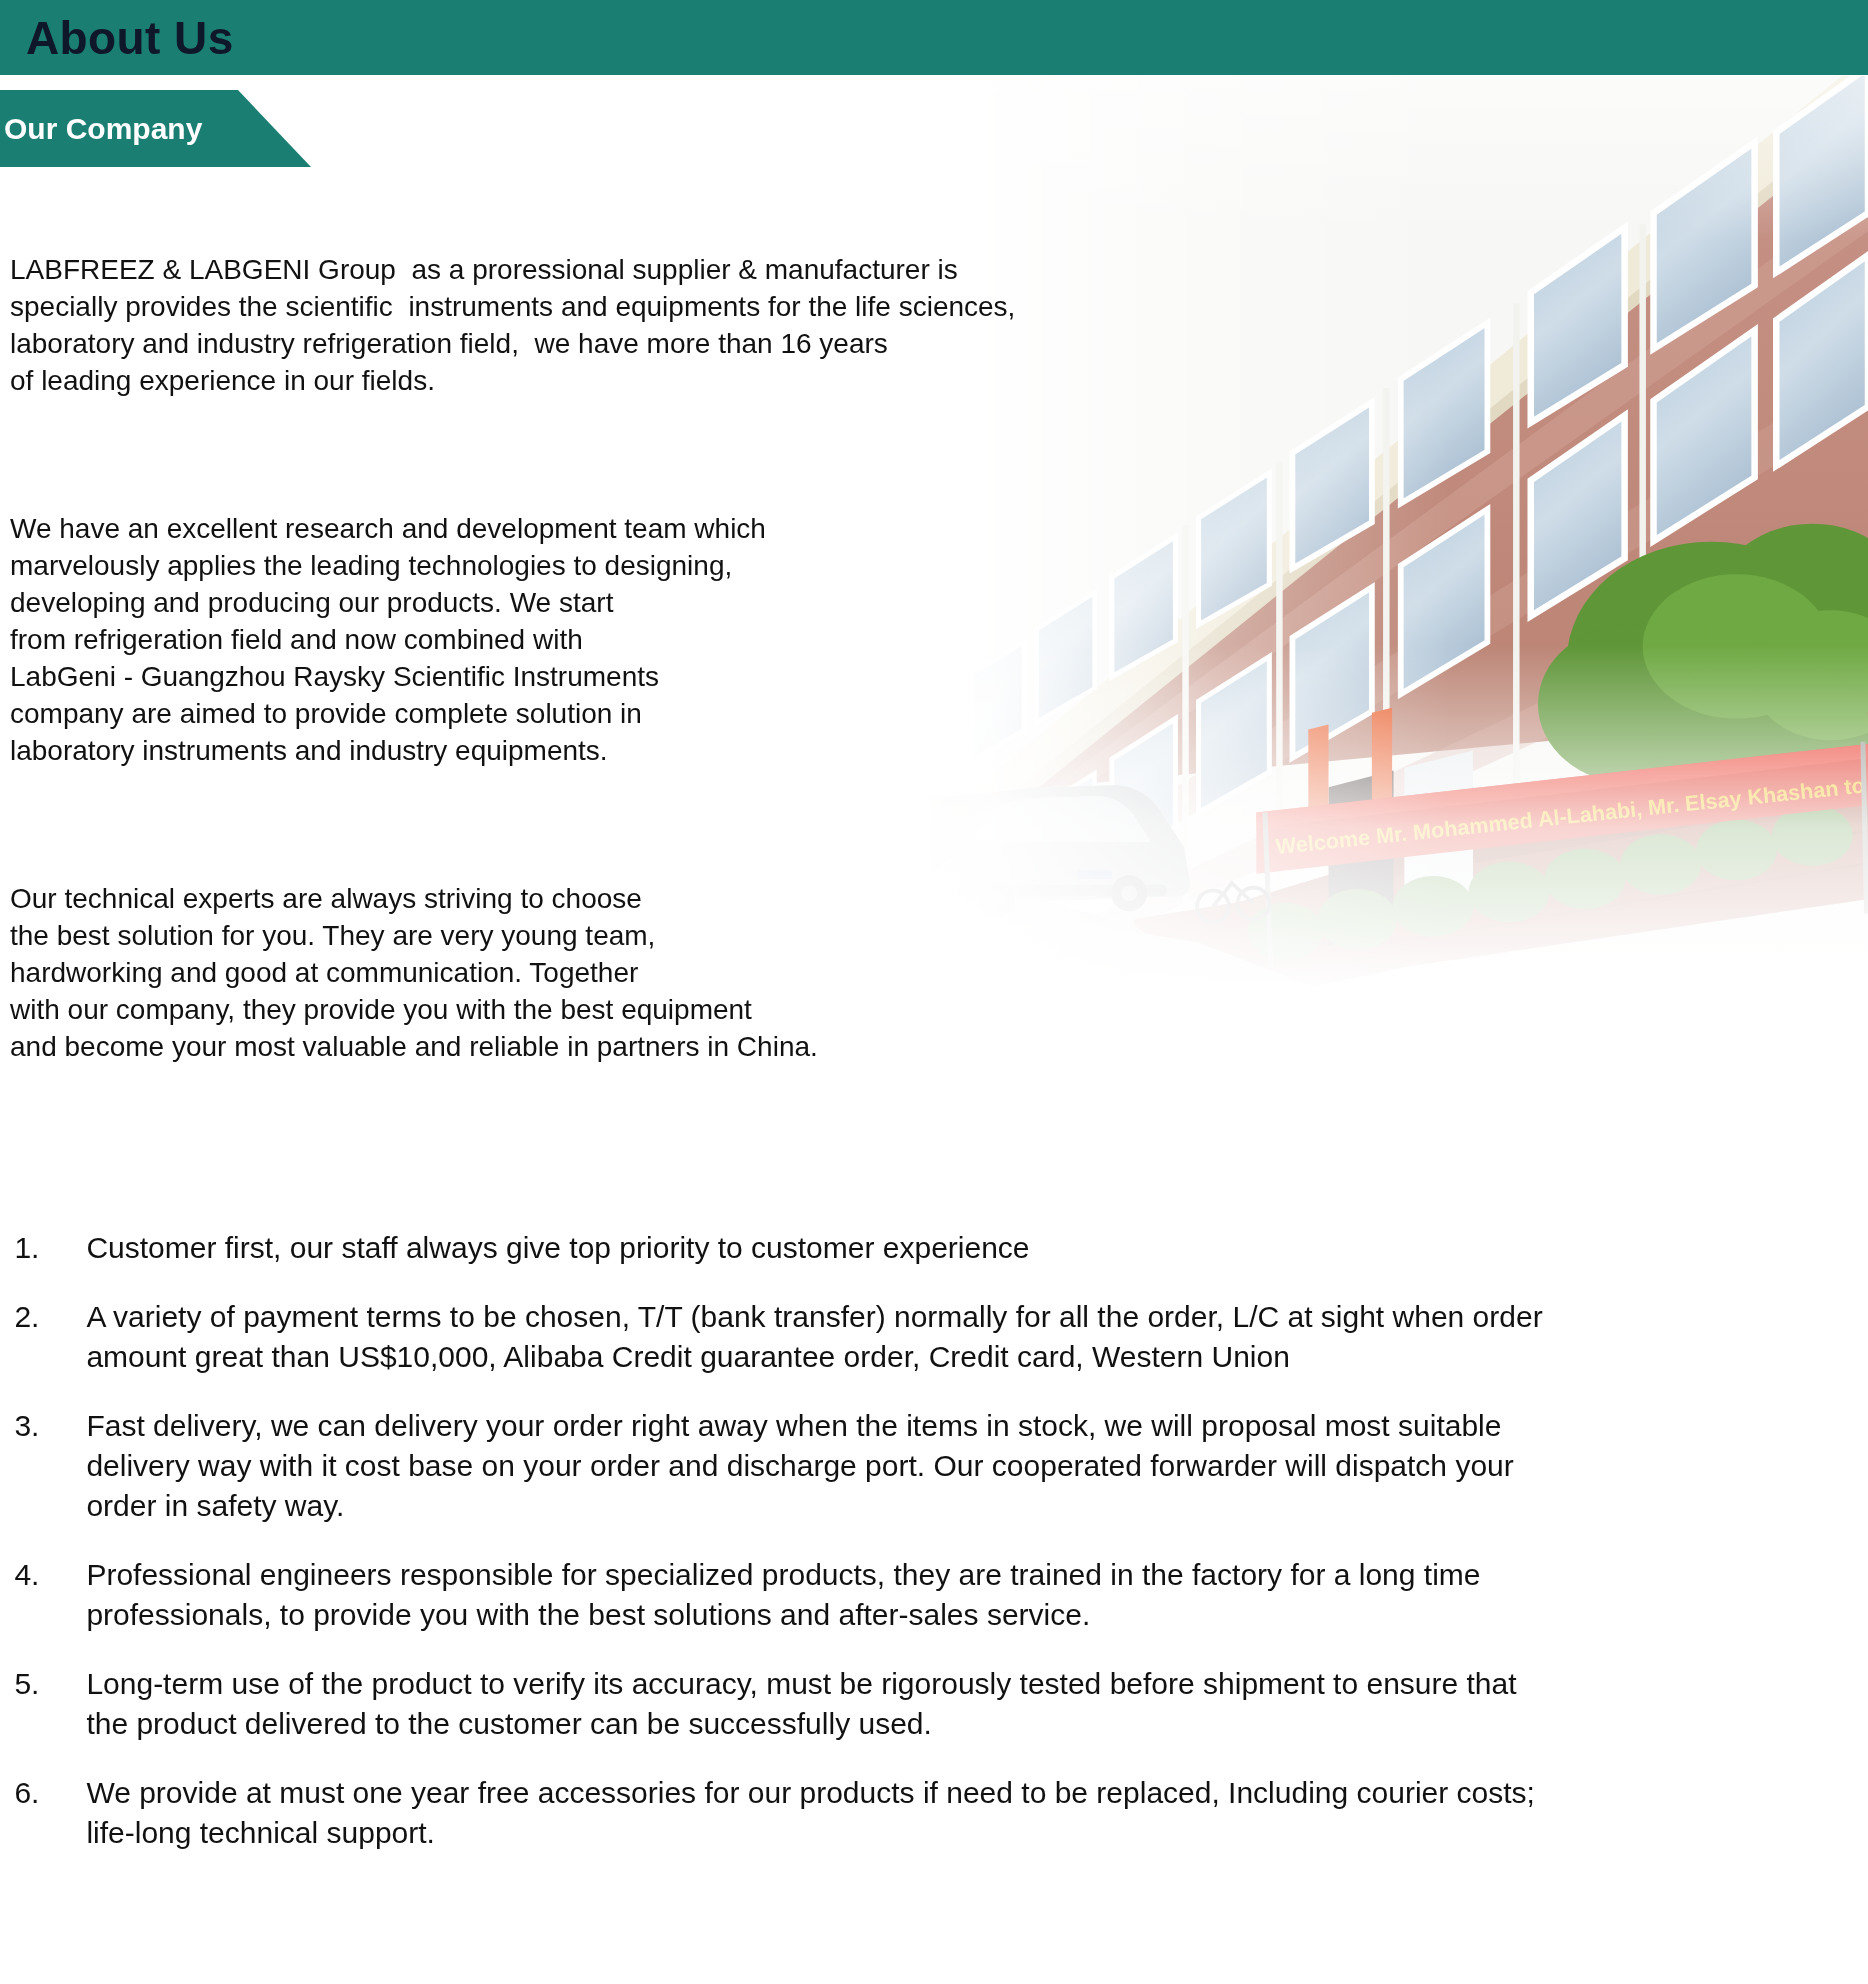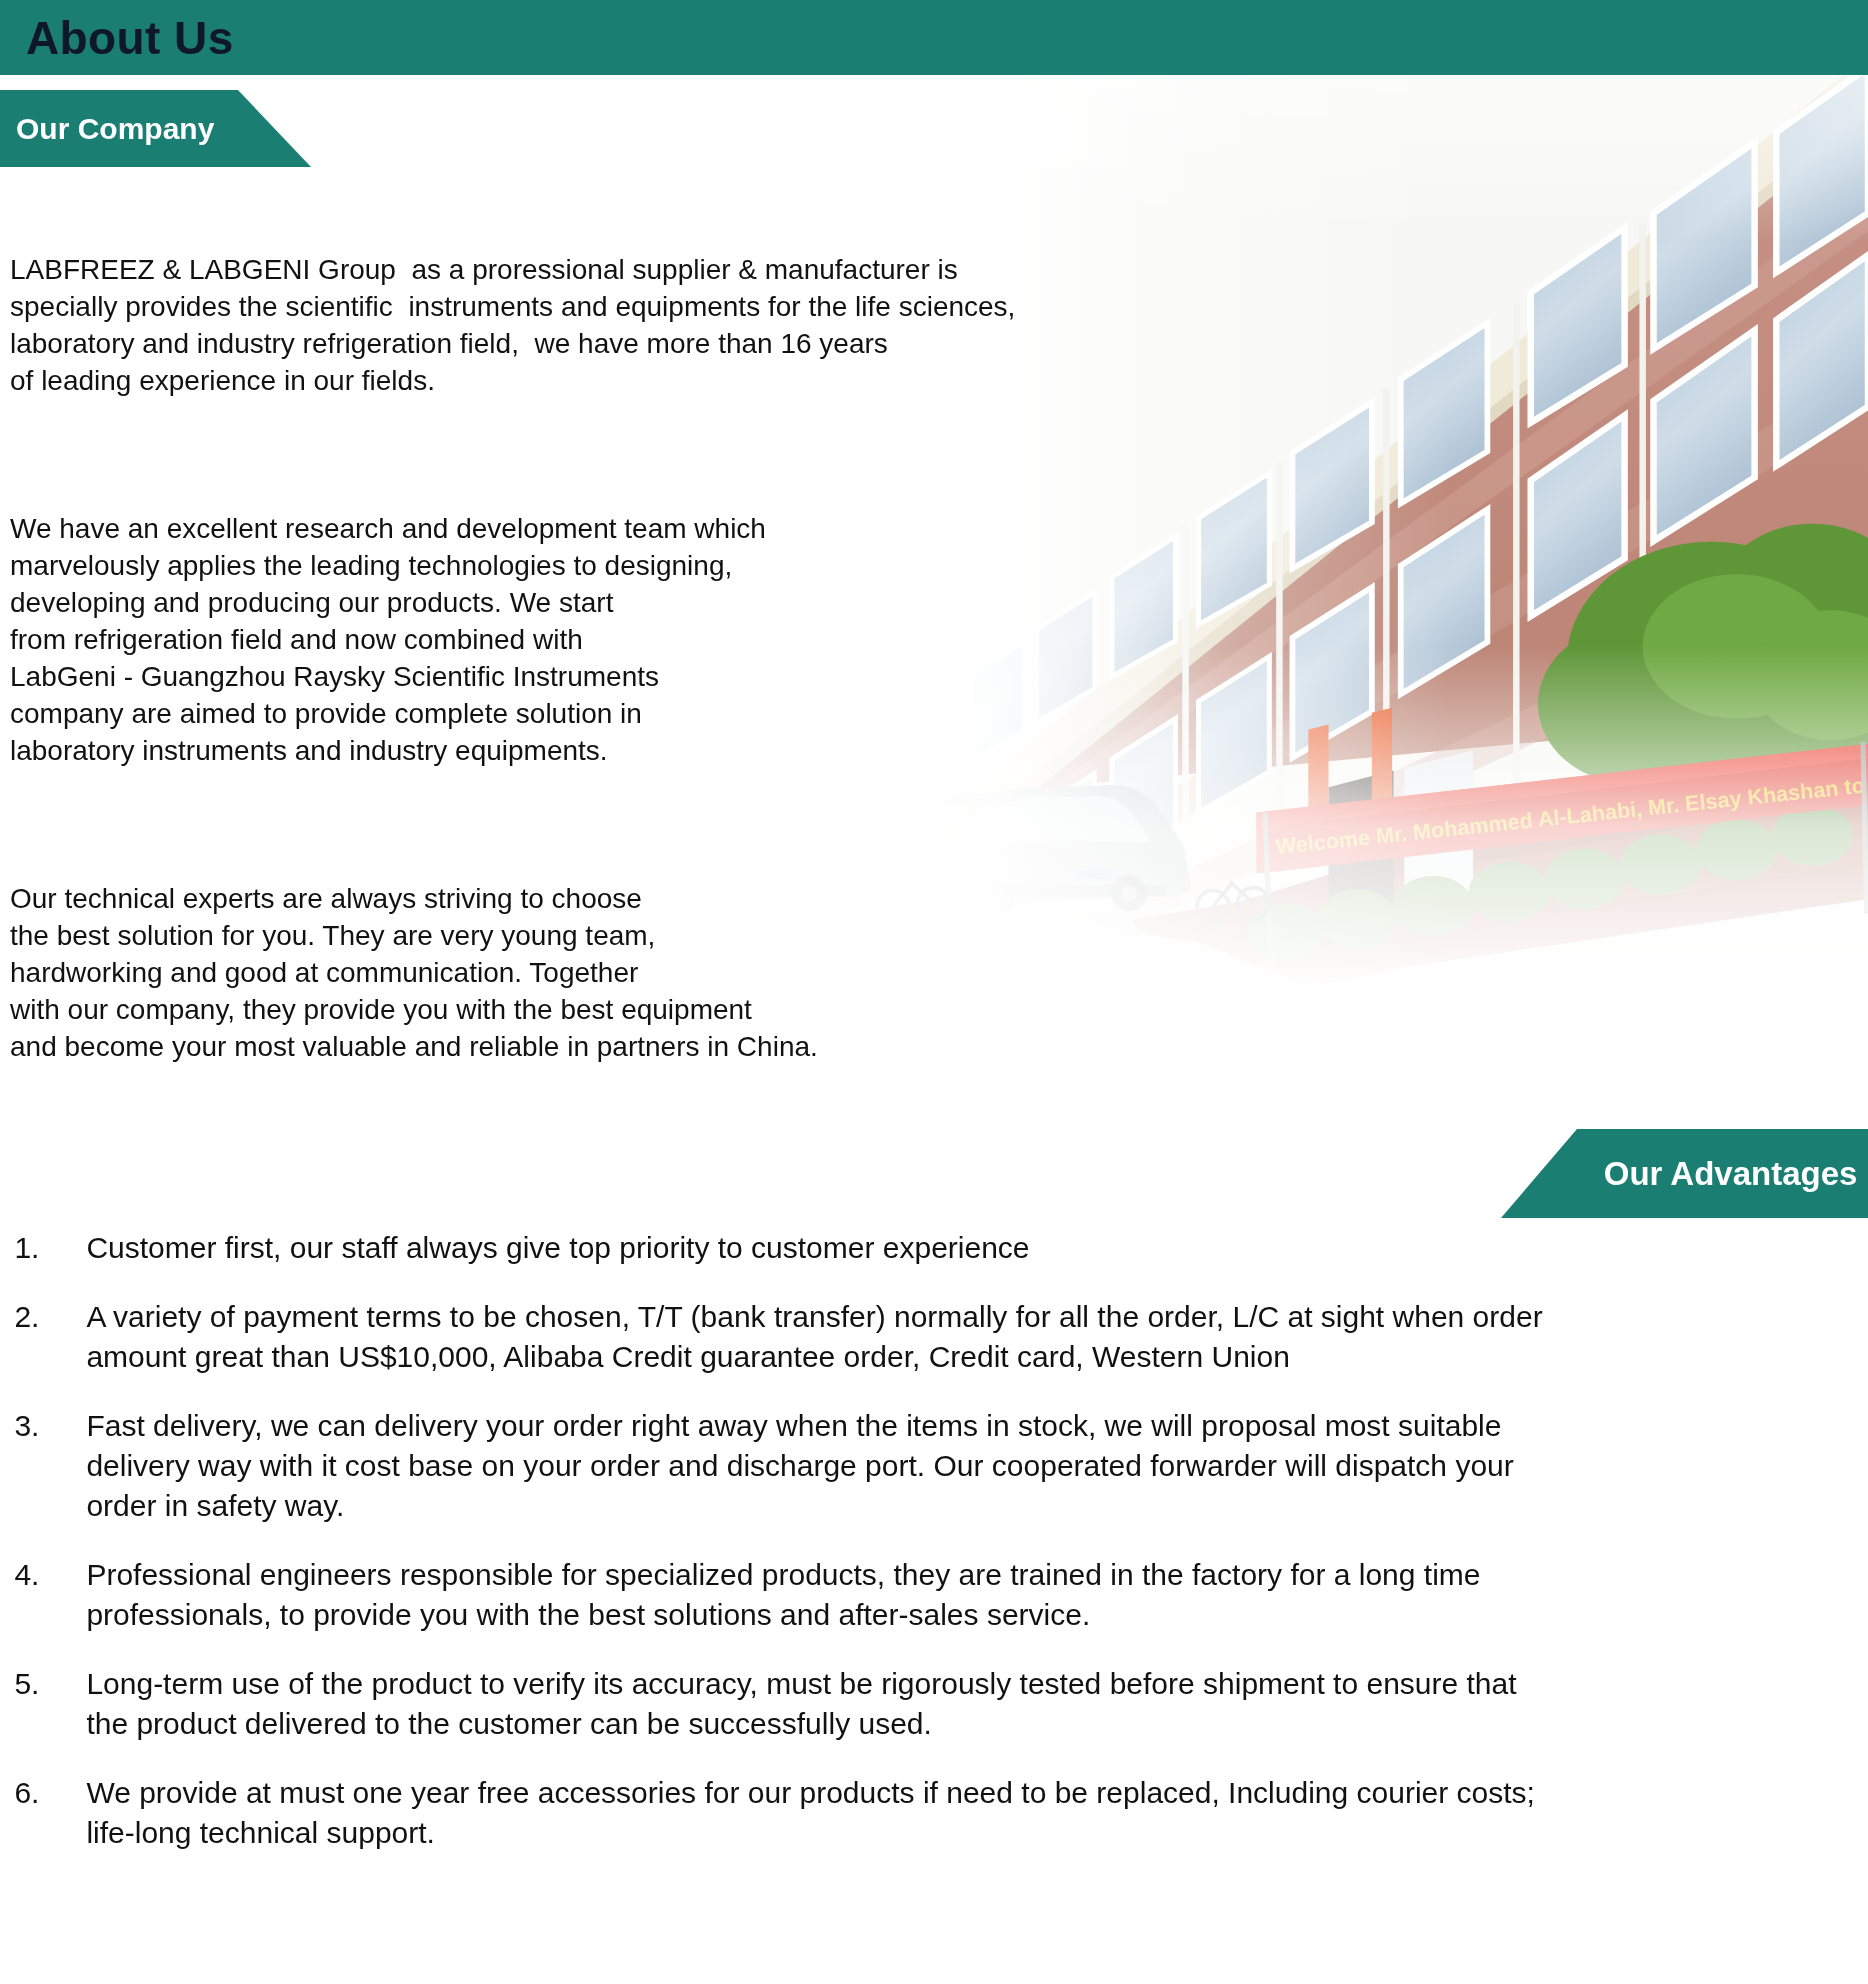--- a/index.html
+++ b/index.html
@@ -50,21 +50,21 @@
     height: 77px;
     background: #1a7f72;
     clip-path: polygon(0 0, 238px 0, 311px 100%, 0 100%);
     display: flex;
     align-items: center;
   }
   .company-tab-label {
     color: #ffffff;
     font-size: 30px;
     font-weight: bold;
-    padding-left: 16px;
+    padding-left: 4px;
     line-height: 1;
     white-space: nowrap;
   }
 
   
   .photo {
     position: absolute;
     left: 823px;
     top: 76px;
     width: 1045px;
@@ -312,23 +312,20 @@
 LabGeni - Guangzhou Raysky Scientific Instruments
 company are aimed to provide complete solution in
 laboratory instruments and industry equipments.</p>
     <p>Our technical experts are always striving to choose
 the best solution for you. They are very young team,
 hardworking and good at communication. Together
 with our company, they provide you with the best equipment
 and become your most valuable and reliable in partners in China.</p>
   </div>
 
-  <div class="advantages-tab">
-    <div class="advantages-tab-label">Our Advantages</div>
-  </div>
 
   <div class="advantages-list">
 
     <div class="advantage-item">
       <div class="advantage-num">1.</div>
       <div class="advantage-text">Customer first, our staff always give top priority to customer experience</div>
     </div>
 
     <div class="advantage-item">
       <div class="advantage-num">2.</div>

